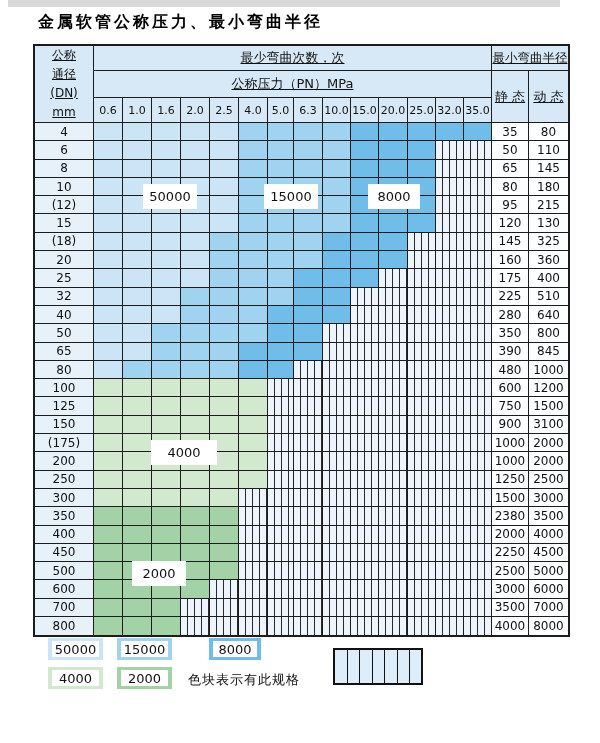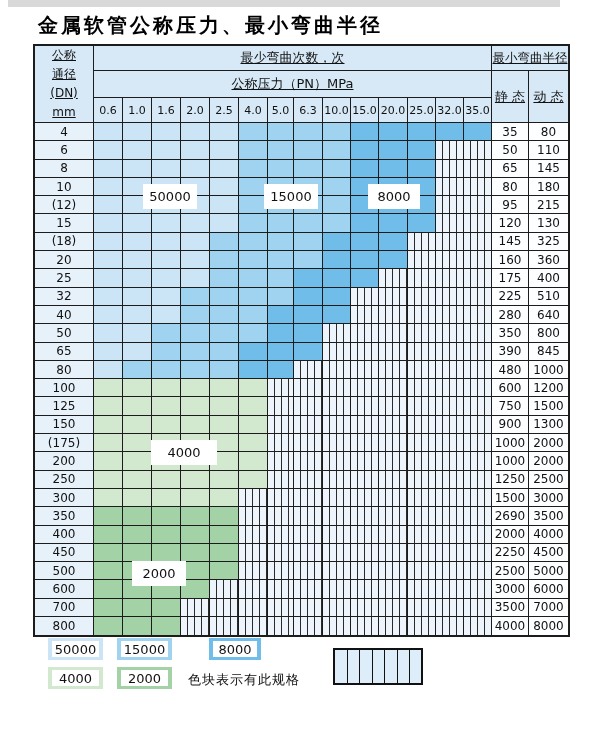--- a/index.html
+++ b/index.html
@@ -1,19 +1,19 @@
 <!DOCTYPE html>
 <html><head>
 <meta charset="utf-8">
 <style>
   html,body{margin:0;padding:0;background:#ffffff;}
   .page{position:relative;width:600px;height:743px;background:#ffffff;overflow:hidden;
         font-family:"DejaVu Sans",sans-serif;color:#111;}
   .top-strip{position:absolute;left:8px;top:0;width:552px;height:7px;background:#d9d9d9;}
-  .title{position:absolute;left:38px;top:12px;font-size:20px;font-weight:bold;
+  .title{position:absolute;left:38px;top:12px;font-size:16px;font-weight:bold;
          letter-spacing:3px;color:#000;font-family:Liberation Serif, serif;}
   
   #grid{position:absolute;left:33px;top:44px;display:grid;background:#fff;
         border:2px solid #1c1c1c;
         grid-template-columns:59px 29px 29px 29px 29px 29px 29px 26px 29px 28px 28px 29px 28px 28px 28px 37px 39px;
         grid-template-rows:25px 27px 25px repeat(28,18.3px);}
   .cell{box-sizing:border-box;border-right:1px solid #1c1c1c;border-bottom:1px solid #1c1c1c;
         display:flex;align-items:center;justify-content:center;overflow:hidden;}
   .hc{background:#d7e9f7;font-size:13px;text-decoration:underline;}
   .tick{background:#d7e9f7;font-size:11px;}
@@ -351,21 +351,21 @@
       <div class="cell " style="grid-area: 20 / 7; background-color: rgb(211, 233, 207);"></div>
       <div class="cell hatch" style="grid-area: 20 / 8;"></div>
       <div class="cell hatch" style="grid-area: 20 / 9;"></div>
       <div class="cell hatch" style="grid-area: 20 / 10;"></div>
       <div class="cell hatch" style="grid-area: 20 / 11;"></div>
       <div class="cell hatch" style="grid-area: 20 / 12;"></div>
       <div class="cell hatch" style="grid-area: 20 / 13;"></div>
       <div class="cell hatch" style="grid-area: 20 / 14;"></div>
       <div class="cell hatch" style="grid-area: 20 / 15;"></div>
       <div class="cell val" style="grid-area: 20 / 16;">900</div>
-      <div class="cell val no-r" style="grid-area: 20 / 17;">1300</div>
+      <div class="cell val no-r" style="grid-area: 20 / 17;">3100</div>
       <div class="cell dn" style="grid-area: 21 / 1;">(175)</div>
       <div class="cell " style="grid-area: 21 / 2; background-color: rgb(211, 233, 207);"></div>
       <div class="cell " style="grid-area: 21 / 3; background-color: rgb(211, 233, 207);"></div>
       <div class="cell " style="grid-area: 21 / 4; background-color: rgb(211, 233, 207);"></div>
       <div class="cell " style="grid-area: 21 / 5; background-color: rgb(211, 233, 207);"></div>
       <div class="cell " style="grid-area: 21 / 6; background-color: rgb(211, 233, 207);"></div>
       <div class="cell " style="grid-area: 21 / 7; background-color: rgb(211, 233, 207);"></div>
       <div class="cell hatch" style="grid-area: 21 / 8;"></div>
       <div class="cell hatch" style="grid-area: 21 / 9;"></div>
       <div class="cell hatch" style="grid-area: 21 / 10;"></div>
@@ -435,21 +435,21 @@
       <div class="cell " style="grid-area: 25 / 6; background-color: rgb(163, 210, 166);"></div>
       <div class="cell hatch" style="grid-area: 25 / 7;"></div>
       <div class="cell hatch" style="grid-area: 25 / 8;"></div>
       <div class="cell hatch" style="grid-area: 25 / 9;"></div>
       <div class="cell hatch" style="grid-area: 25 / 10;"></div>
       <div class="cell hatch" style="grid-area: 25 / 11;"></div>
       <div class="cell hatch" style="grid-area: 25 / 12;"></div>
       <div class="cell hatch" style="grid-area: 25 / 13;"></div>
       <div class="cell hatch" style="grid-area: 25 / 14;"></div>
       <div class="cell hatch" style="grid-area: 25 / 15;"></div>
-      <div class="cell val" style="grid-area: 25 / 16;">2690</div>
+      <div class="cell val" style="grid-area: 25 / 16;">2380</div>
       <div class="cell val no-r" style="grid-area: 25 / 17;">3500</div>
       <div class="cell dn" style="grid-area: 26 / 1;">400</div>
       <div class="cell " style="grid-area: 26 / 2; background-color: rgb(163, 210, 166);"></div>
       <div class="cell " style="grid-area: 26 / 3; background-color: rgb(163, 210, 166);"></div>
       <div class="cell " style="grid-area: 26 / 4; background-color: rgb(163, 210, 166);"></div>
       <div class="cell " style="grid-area: 26 / 5; background-color: rgb(163, 210, 166);"></div>
       <div class="cell " style="grid-area: 26 / 6; background-color: rgb(163, 210, 166);"></div>
       <div class="cell hatch" style="grid-area: 26 / 7;"></div>
       <div class="cell hatch" style="grid-area: 26 / 8;"></div>
       <div class="cell hatch" style="grid-area: 26 / 9;"></div>

